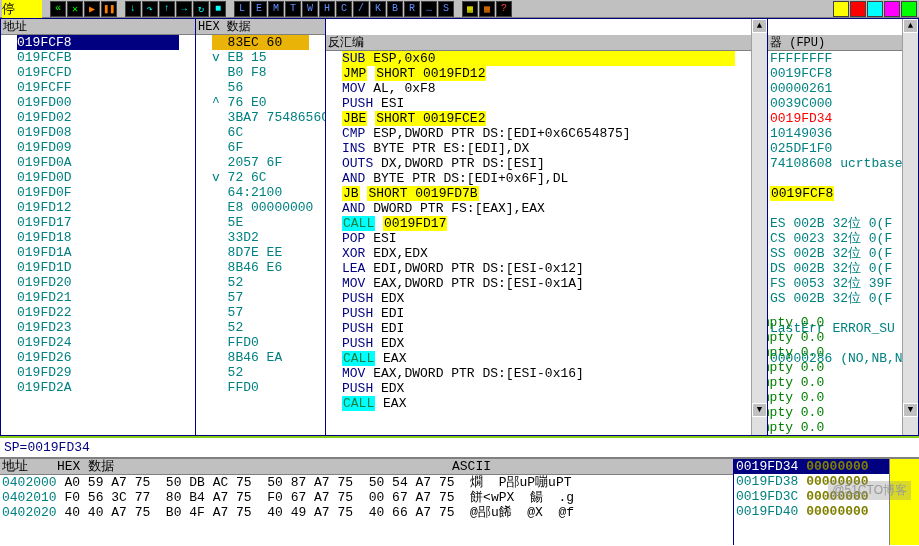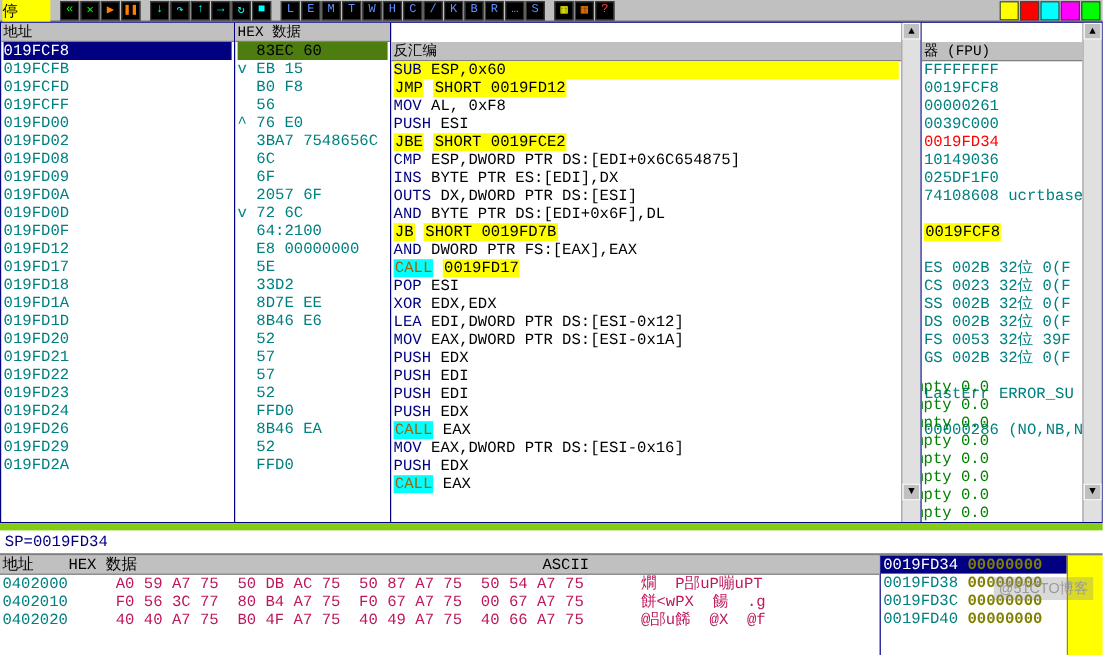--- a/index.html
+++ b/index.html
@@ -59,44 +59,44 @@
   background: #c0c0c0;
   color: #000;
   height: 16px;
   line-height: 16px;
   padding: 0 2px;
   border-bottom: 1px solid #808080;
   font-size: 12px;
 }
 .rows {
   color: #008080;
-  padding: 0 2px;
+  padding: 0 16px;
 }
 .row {
   height: 15px;
   line-height: 15px;
   white-space: pre;
 }
 .row.sel-addr { background: #000080; color: #fff; }
-.row.sel-hex  { background: #4d7c0f; color: #000; }
+.row.sel-hex  { background: #eab308; color: #000; }
 .row.sel-dis  { background: #ffff00; color: #000; }
 
 
 .mn  { color: #000080; }      
 .op  { color: #000; }          
 .gray{ color: #000000; }       
 .hl-y{ background: #ffff00; color:#000; padding:0 1px; }
-.hl-c{ background: #00ffff; color:#a16207; padding:0 1px; }
+.hl-c{ background: #00ffff; color:#15803d; padding:0 1px; }
 .red { color: #ff0000; }
 
 
 .status {
   color: #000080;
   padding: 2px 4px;
-  border-top: 6px solid #84cc16;
+  border-top: 2px solid #84cc16;
 }
 
 
 .bottom {
   display: flex;
   height: 88px;
   border-top: 2px solid #808080;
 }
 .dump {
   flex: 1;
@@ -108,21 +108,21 @@
   height:16px; line-height:16px;
   border-bottom:1px solid #808080;
 }
 .dump-hdr > div { padding:0 2px; }
 .dump-rows { padding: 0 2px; }
 .dump-row {
   height: 15px; line-height:15px;
   color:#008080;
   white-space: pre;
 }
-.dump-row .dk { color:#be185d;margin-left:32px; }
+.dump-row .dk { color:#000000; }
 .stack {
   width: 155px;
 }
 .stack-row {
   height:15px; line-height:15px;
   padding:0 2px;
   white-space: pre;
 }
 .stack-row .saddr { color:#008080; }
 .stack-row .sval  { color:#808000;font-weight:bold; }

